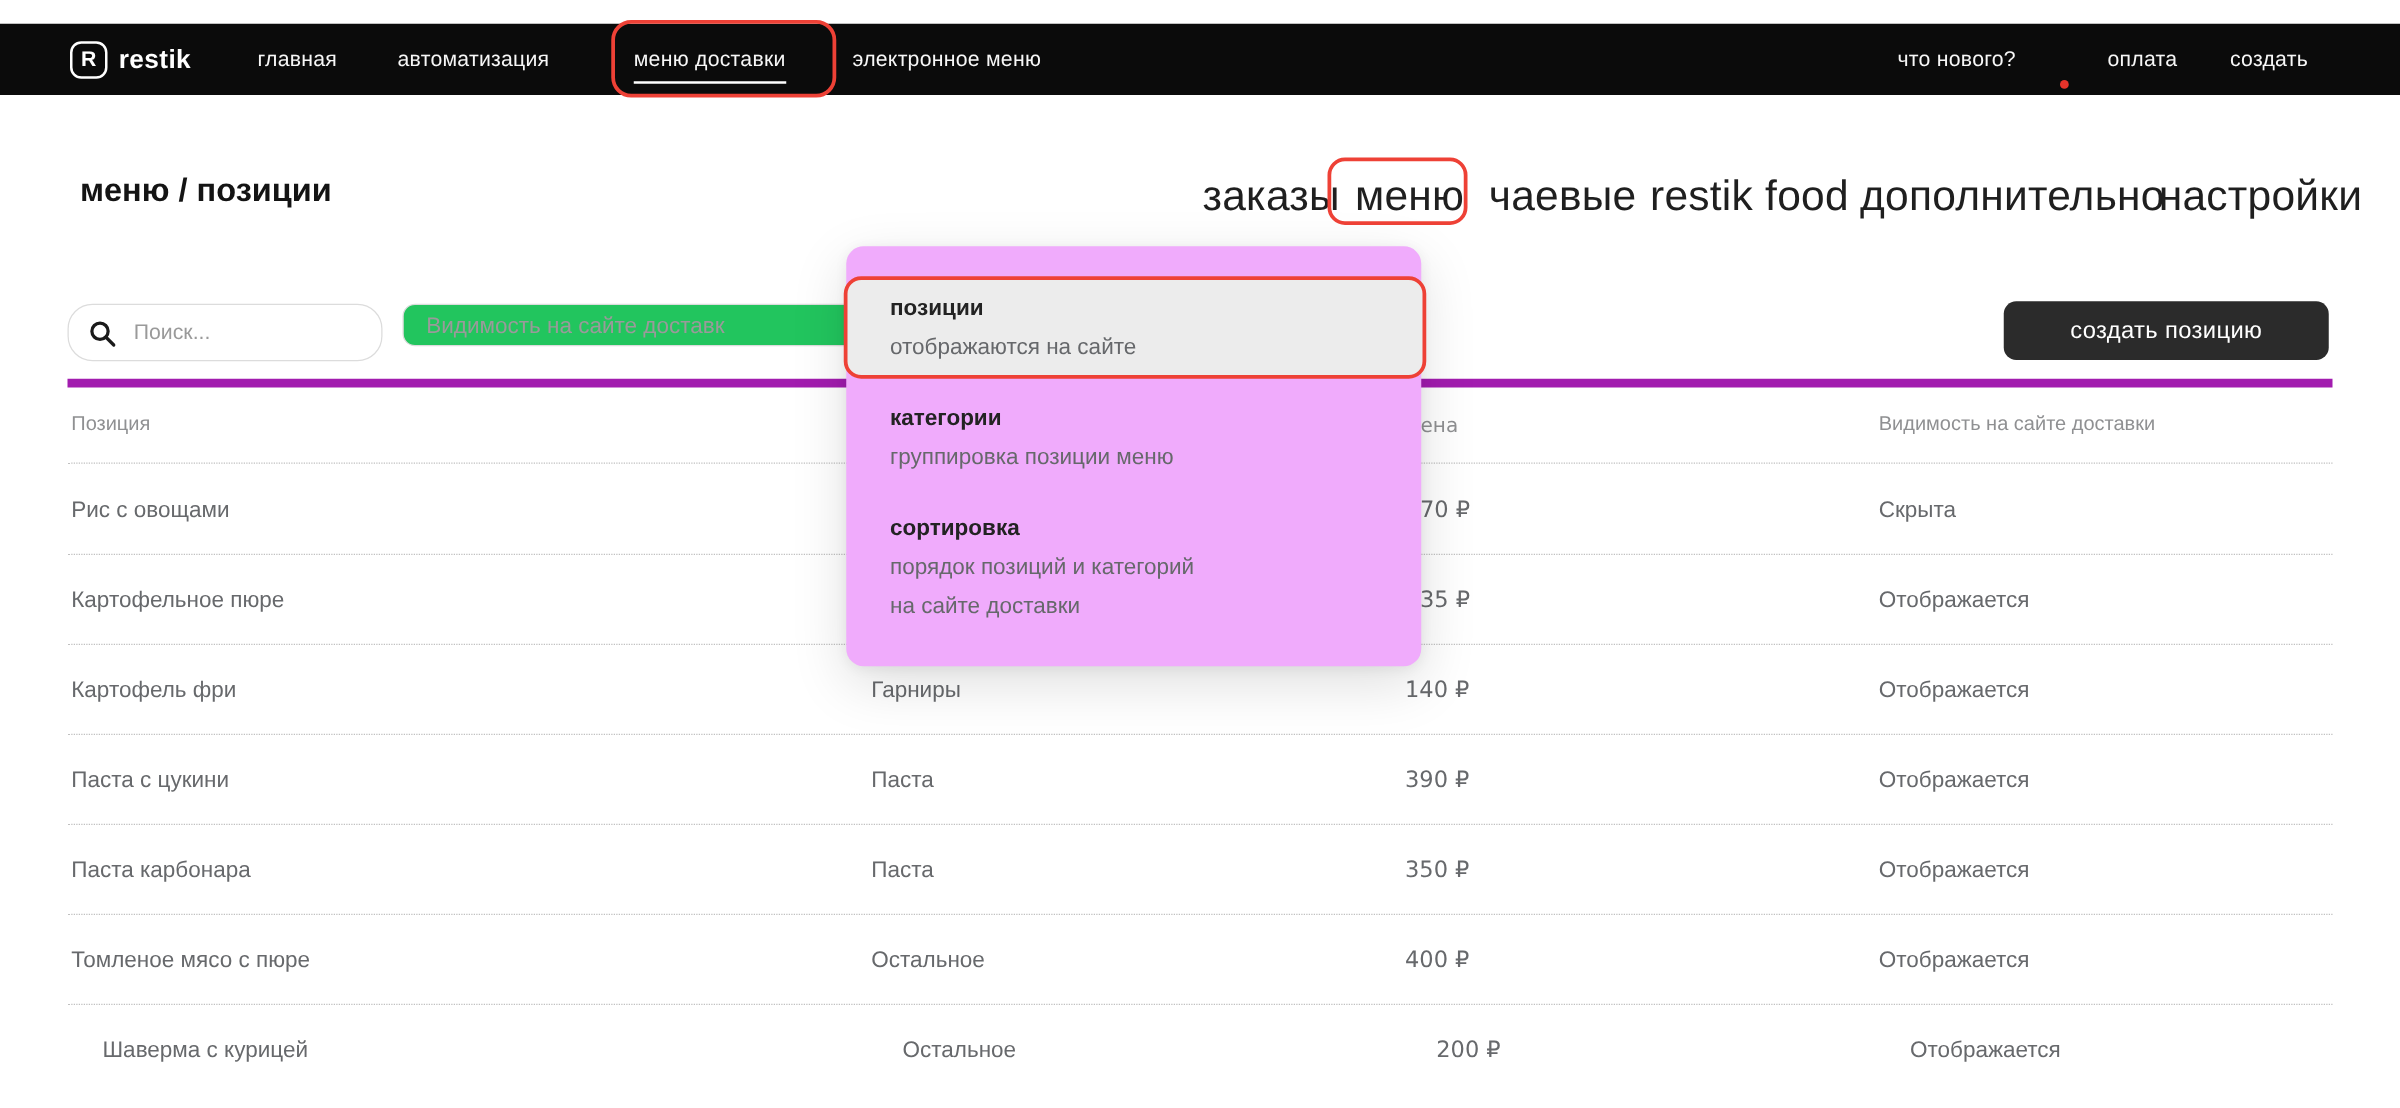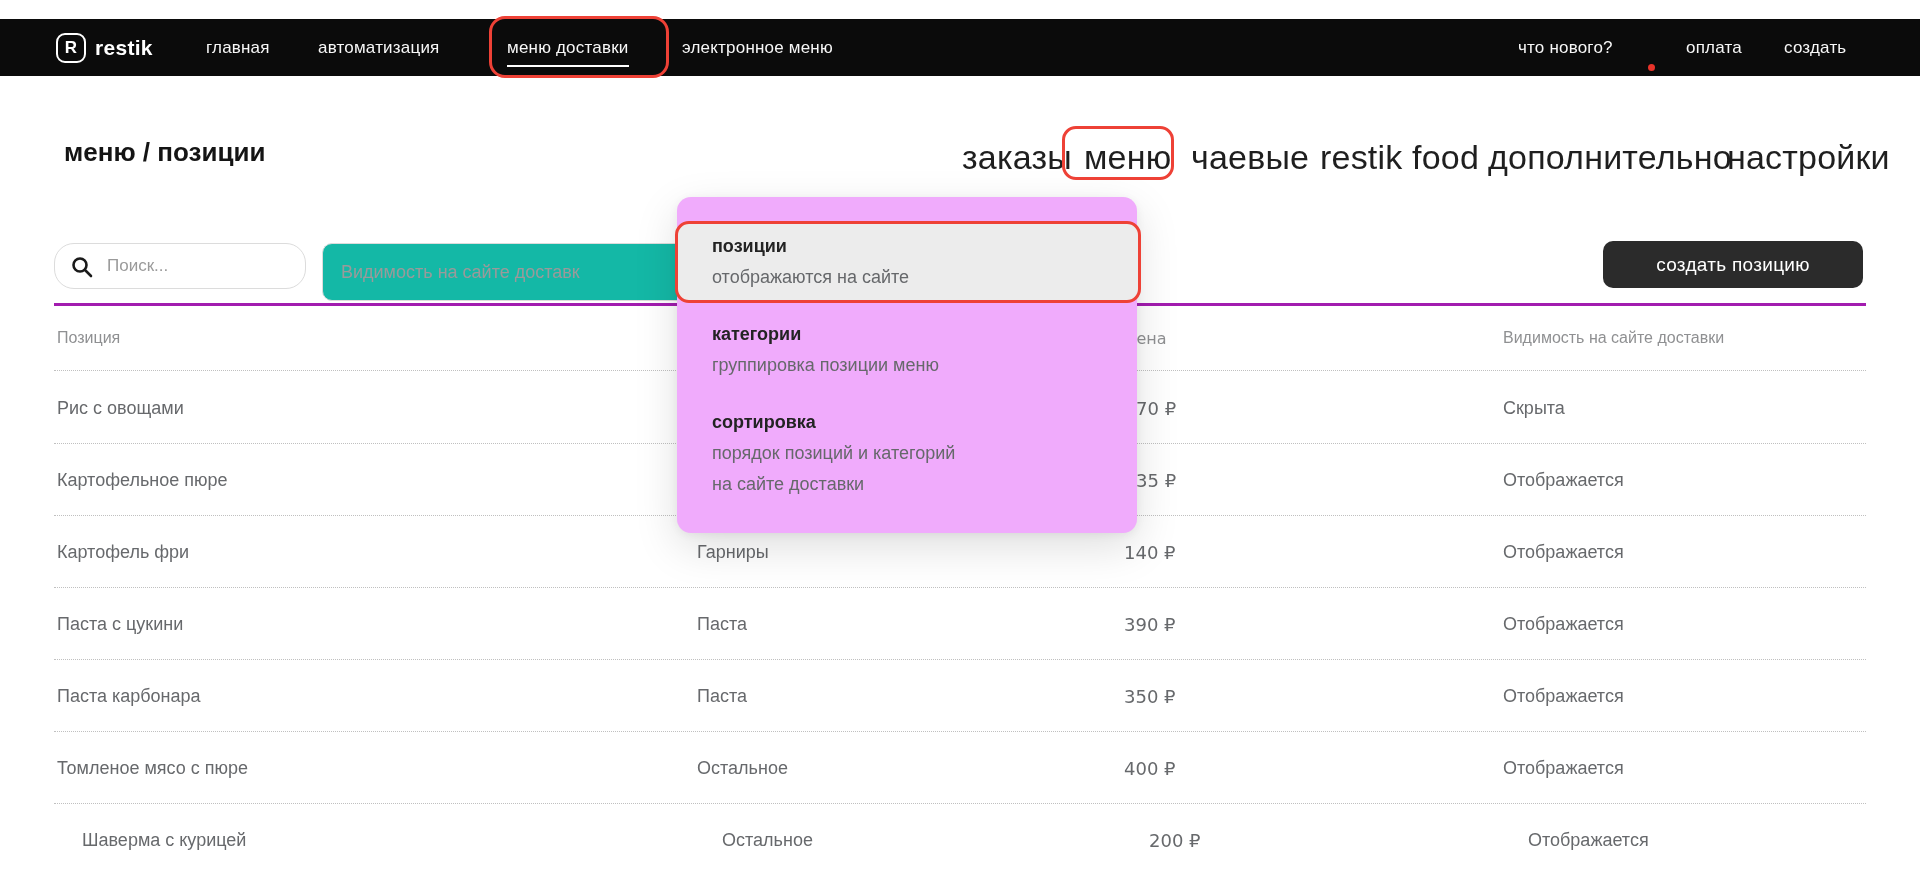--- a/index.html
+++ b/index.html
@@ -30,32 +30,32 @@
   .sec-nav-item { position:absolute; top:138px; font-size:34px; color:#1f1f1f; letter-spacing:.2px; cursor:pointer; }
 
   
   .search-box { position:absolute; left:54px; top:243px; width:252px; height:46px;
                 border:1.5px solid #dcdcdc; border-radius:20px; background:#fff; }
   .search-box input { position:absolute; left:0; top:0; width:100%; height:100%; border:none; outline:none;
                       background:transparent; padding:0 14px 0 52px; font-family:"Liberation Sans",sans-serif;
                       font-size:17px; color:#333; }
   .search-box input::placeholder, .filter-box input::placeholder { color:#9a9a9a; opacity:1; }
   .search-icon { position:absolute; left:16px; top:12px; width:22px; height:22px; }
-  .filter-box { position:absolute; left:322px; top:243px; width:368px; height:58px;
-                border:1.5px solid #dcdcdc; border-radius:10px; background:#14b8a6; }
+  .filter-box { position:absolute; left:322px; top:243px; width:368px; height:34px;
+                border:1.5px solid #dcdcdc; border-radius:10px; background:#22c55e; }
   .filter-box input { position:absolute; left:0; top:0; width:100%; height:100%; border:none; outline:none;
                       background:transparent; padding:0 14px 0 18px; font-family:"Liberation Sans",sans-serif;
                       font-size:18px; color:#333; }
   .create-btn { position:absolute; left:1603px; top:241px; width:260px; height:47px; background:#2b2b2b;
                 color:#ffffff; border:none; border-radius:10px; font-family:"Liberation Sans",sans-serif;
                 font-size:19px; letter-spacing:.3px; cursor:pointer; }
 
   
   .table-header { position:absolute; left:54px; top:303px; width:1812px; height:68px;
-                  border-top:3px solid #a21caf; border-bottom:1px dotted #c0c0c0; }
+                  border-top:7px solid #a21caf; border-bottom:1px dotted #c0c0c0; }
   .table-header .cell { color:#8f9092; font-size:16px; }
   .row { position:absolute; left:54px; width:1812px; height:72px; border-bottom:1px dotted #c0c0c0; }
   .row.last { border-bottom:none;margin-left:25px; }
   .cell { position:absolute; top:50%; transform:translateY(-50%); white-space:nowrap; }
   .c-name { left:3px; }
   .c-cat  { left:643px; }
   .c-price{ left:1070px; font-family:"DejaVu Sans","Liberation Sans",sans-serif; }
   .c-vis  { left:1449px; }
   .row .cell { color:#67696c; font-size:18px; }
   .row.occl .c-price { left:1082px; }

